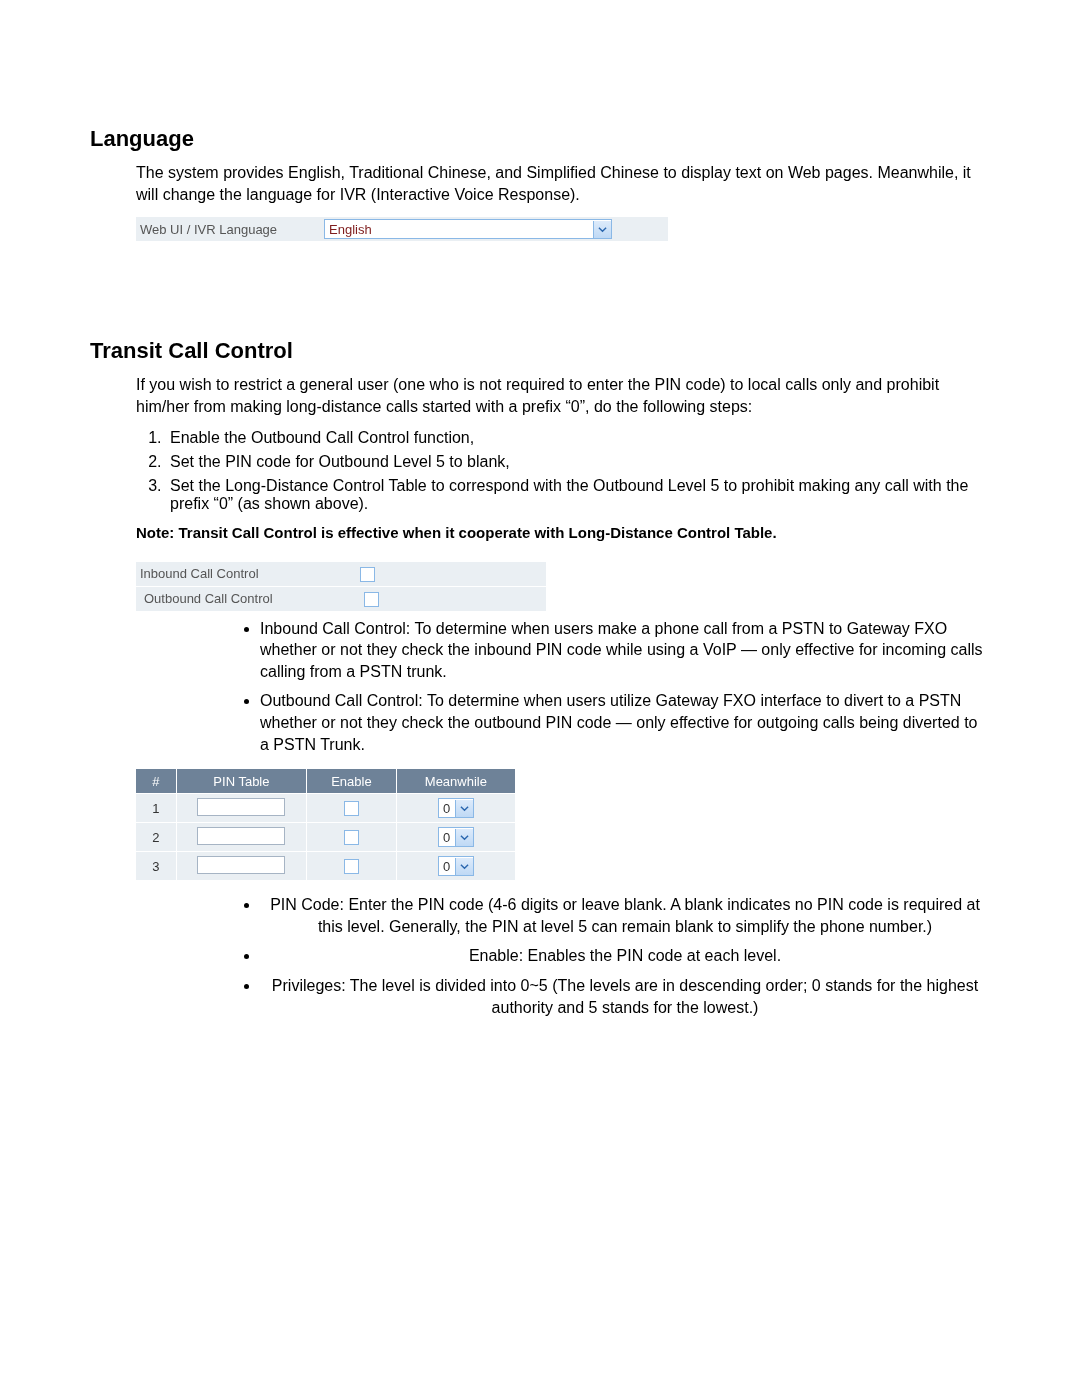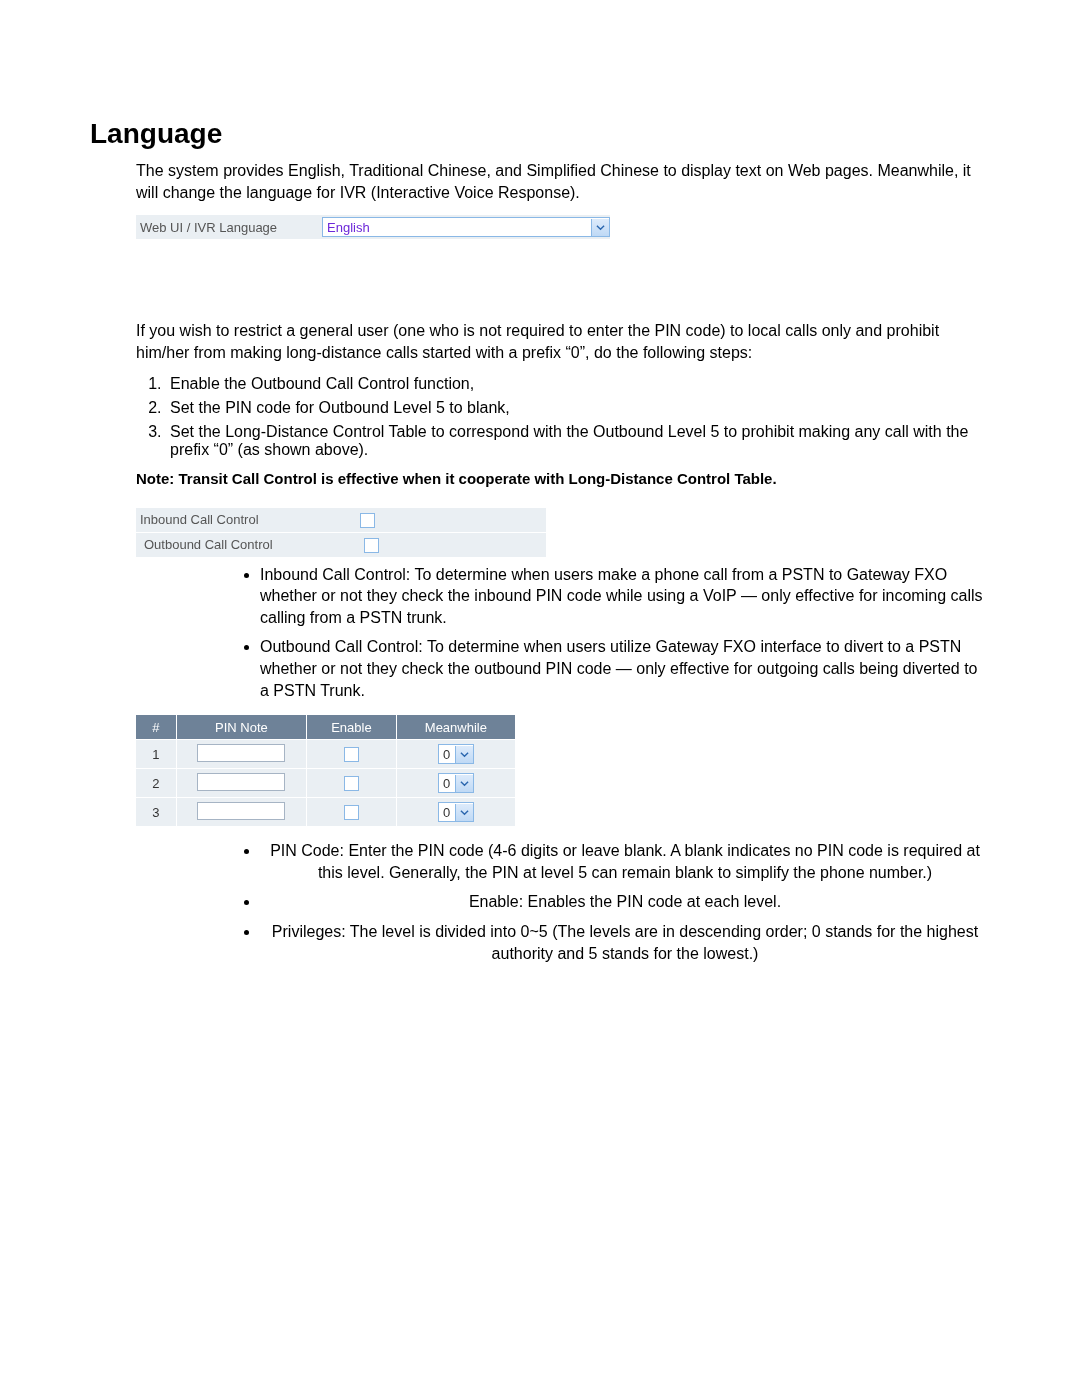--- a/index.html
+++ b/index.html
@@ -10,22 +10,22 @@
     background: #fff;
   }
   .page {
     padding: 110px 90px 90px 90px;
     width: 1080px;
     box-sizing: border-box;
   }
   h2 {
     font-family: Arial, Helvetica, sans-serif;
     font-weight: bold;
-    font-size: 28px;
-    margin: 8px 0 10px 0;
+    font-size: 22px;
+    margin: 16px 0 10px 0;
   }
   .indent {
     padding-left: 46px;
   }
   p {
     font-size: 16px;
     line-height: 1.35;
     margin: 0 0 12px 0;
   }
   ol {
@@ -79,21 +79,21 @@
   }
 
   .drop {
     display:inline-flex;
     align-items:center;
     background:#fff;
     border:1px solid #8AB8E6;
     height:18px;
     width:286px;
     font-size:13px;
-    color:#6d28d9;
+    color:#7f1d1d;
   }
   .drop .txt { flex:1; padding:0 4px; }
   .drop .arrow-btn,
   .smalldrop .arrow-btn {
     width:17px;
     height:17px;
     background:linear-gradient(#DDEBFB,#BFD9F5);
     border-left:1px solid #8AB8E6;
     display:flex;align-items:center;justify-content:center;
   }
@@ -148,39 +148,40 @@
 </style>
 </head>
 <body>
 
 <div class="page">
 
   <h2>Language</h2>
   <div class="indent">
     <p>The system provides English, Traditional Chinese, and Simplified Chinese to display text on Web pages. Meanwhile, it will change the language for IVR (Interactive Voice Response).</p>
 
-    <div style="width:474px;">
+    <div style="width:532px;">
       <div class="formrow">
         <div class="label">Web UI / IVR Language</div>
         <div class="ctrl">
           <span class="drop">
             <span class="txt">English</span>
             <span class="arrow-btn">
               <svg width="9" height="9" viewBox="0 0 10 10">
                   <path d="M1 3 L5 7 L9 3" fill="none" stroke="#2A66AE" stroke-width="1.5"></path>
                 </svg>
             </span>
           </span>
         </div>
       </div>
     </div>
   </div>
 
   <div class="section-gap"></div>
 
+  <h2>Transit Call Control</h2>
   <div class="indent">
     <p>If you wish to restrict a general user (one who is not required to enter the PIN code) to local calls only and prohibit him/her from making long-distance calls started with a prefix “0”, do the following steps:</p>
 
     <ol>
       <li>Enable the Outbound Call Control function,</li>
       <li>Set the PIN code for Outbound Level 5 to blank,</li>
       <li>Set the Long-Distance Control Table to correspond with the Outbound Level 5 to prohibit making any call with the prefix “0” (as shown above).</li>
     </ol>
 
     <p class="note">Note: Transit Call Control is effective when it cooperate with Long-Distance Control Table.</p>
@@ -200,21 +201,21 @@
       <ul class="disc">
         <li>Inbound Call Control: To determine when users make a phone call from a PSTN to Gateway FXO whether or not they check the inbound PIN code while using a VoIP — only effective for incoming calls calling from a PSTN trunk.</li>
         <li>Outbound Call Control: To determine when users utilize Gateway FXO interface to divert to a PSTN whether or not they check the outbound PIN code — only effective for outgoing calls being diverted to a PSTN Trunk.</li>
       </ul>
     </div>
 
     <table class="pintbl">
       <thead>
         <tr>
           <th class="c-num">#</th>
-          <th class="c-pin">PIN Note</th>
+          <th class="c-pin">PIN Table</th>
           <th class="c-en">Enable</th>
           <th class="c-priv">Meanwhile</th>
         </tr>
       </thead>
       <tbody>
         <tr>
           <td>1</td>
           <td><span class="txtfield"></span></td>
           <td><span class="chk"></span></td>
           <td>

